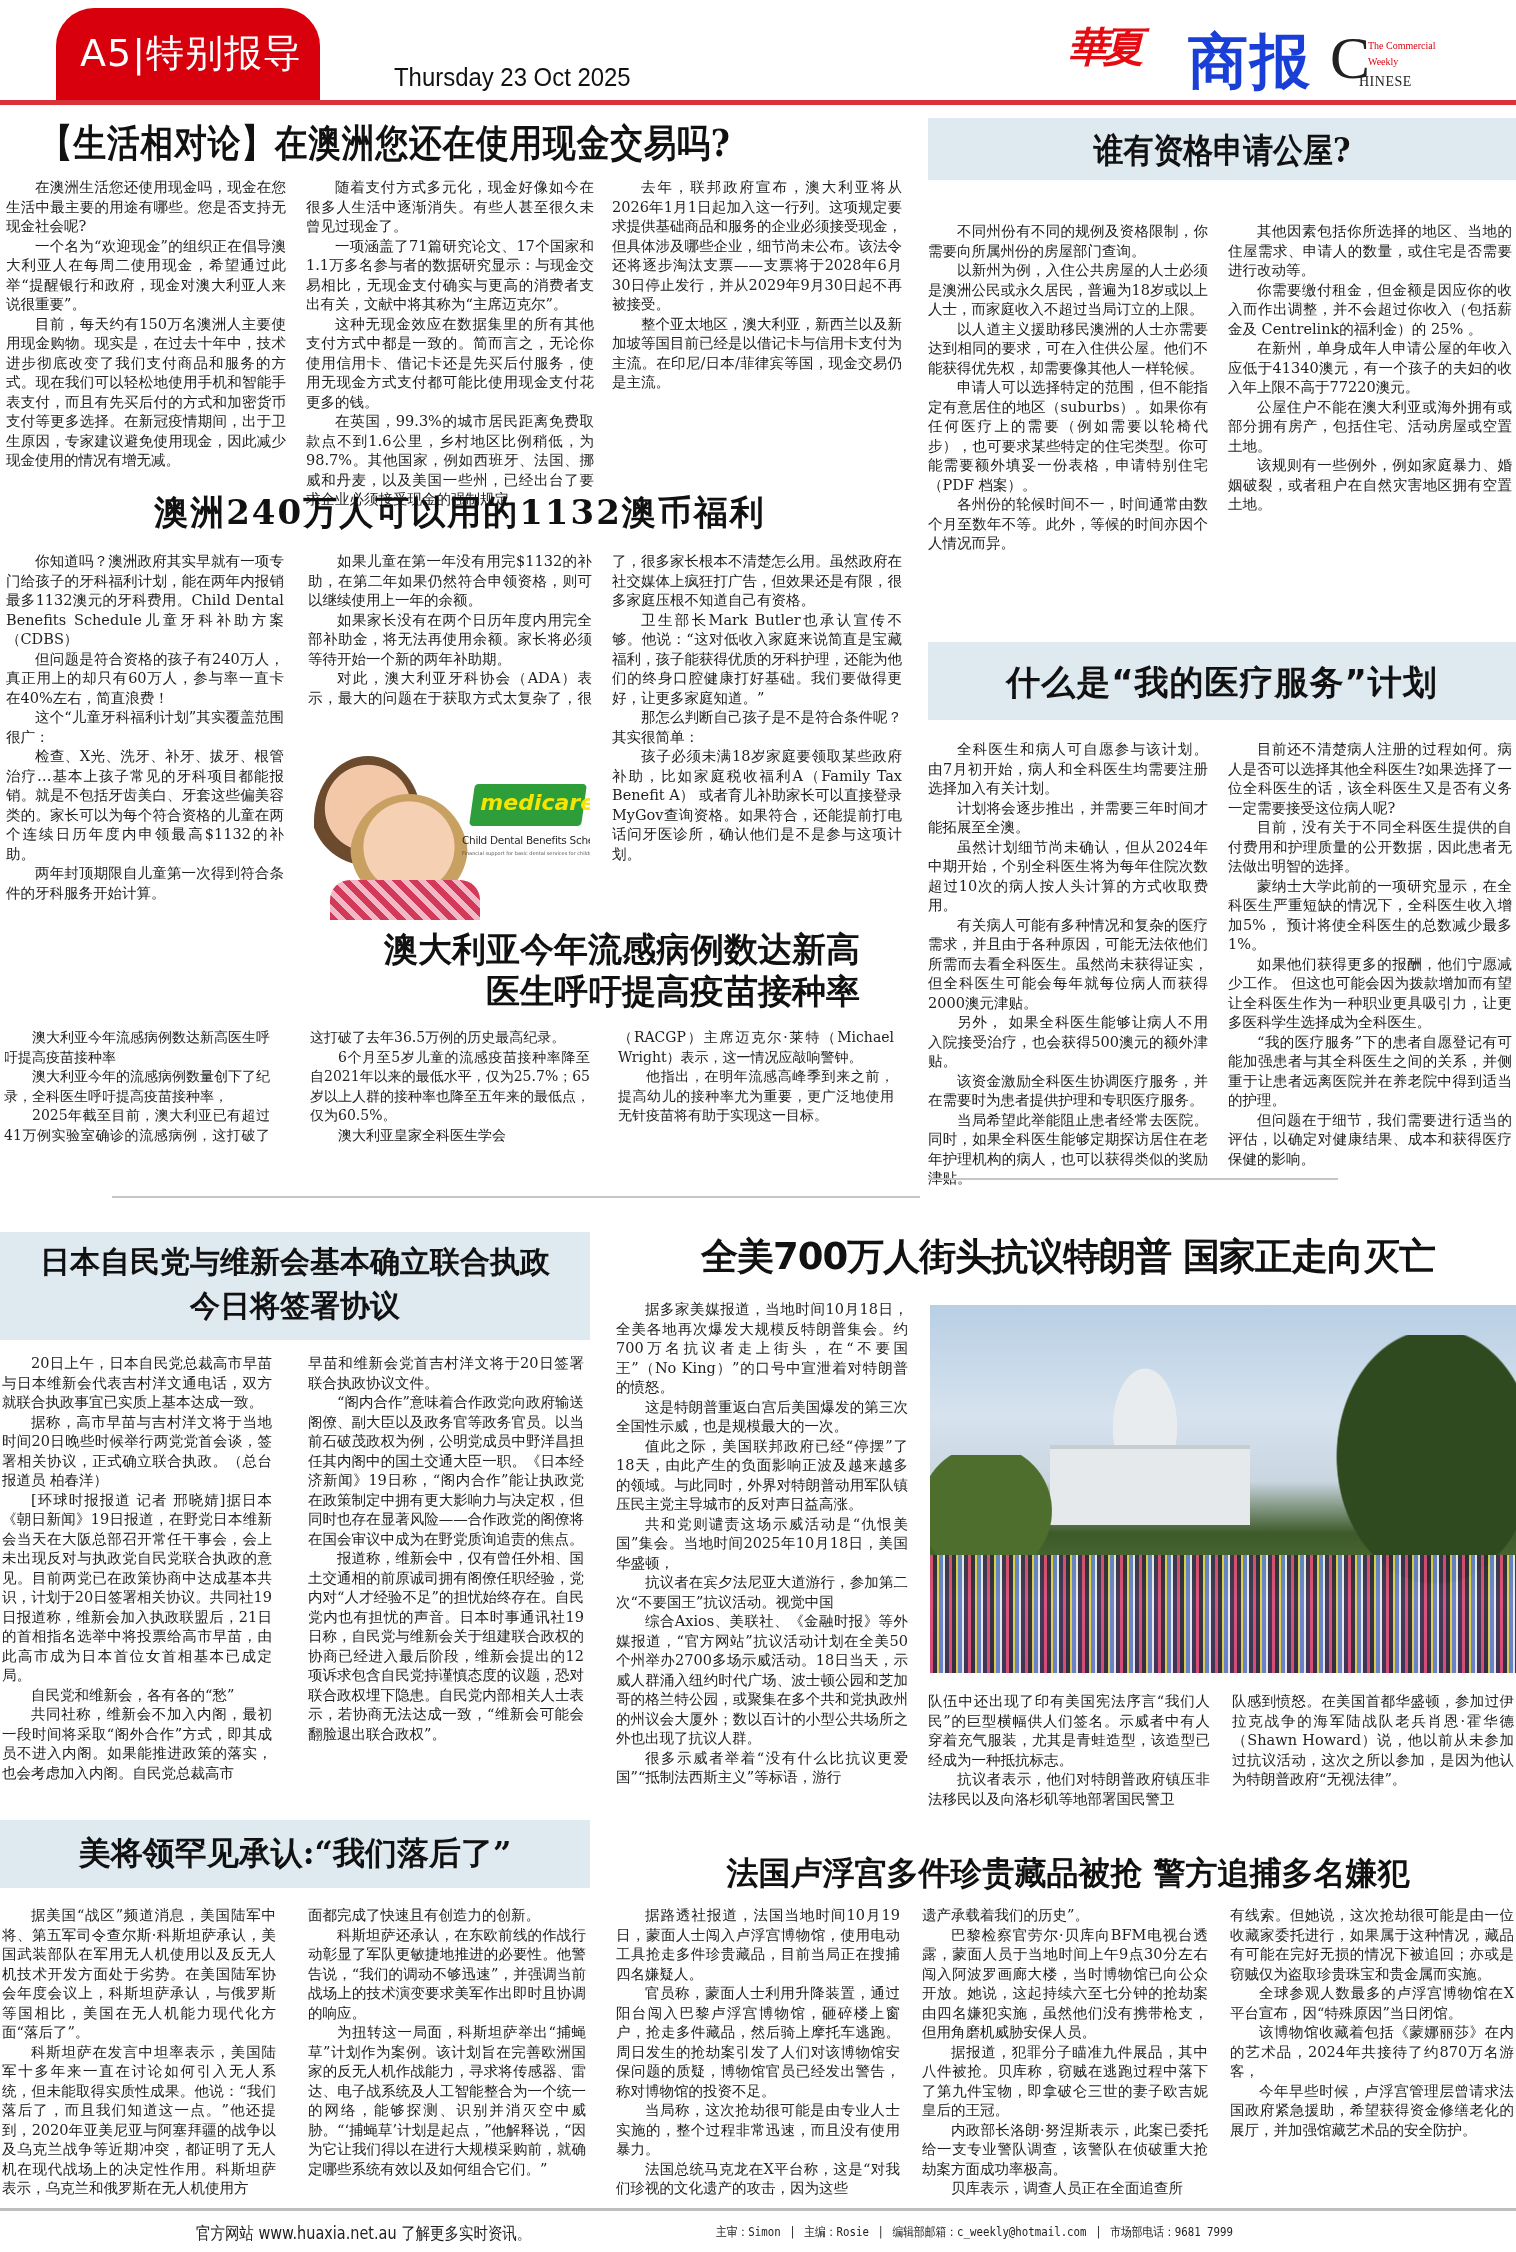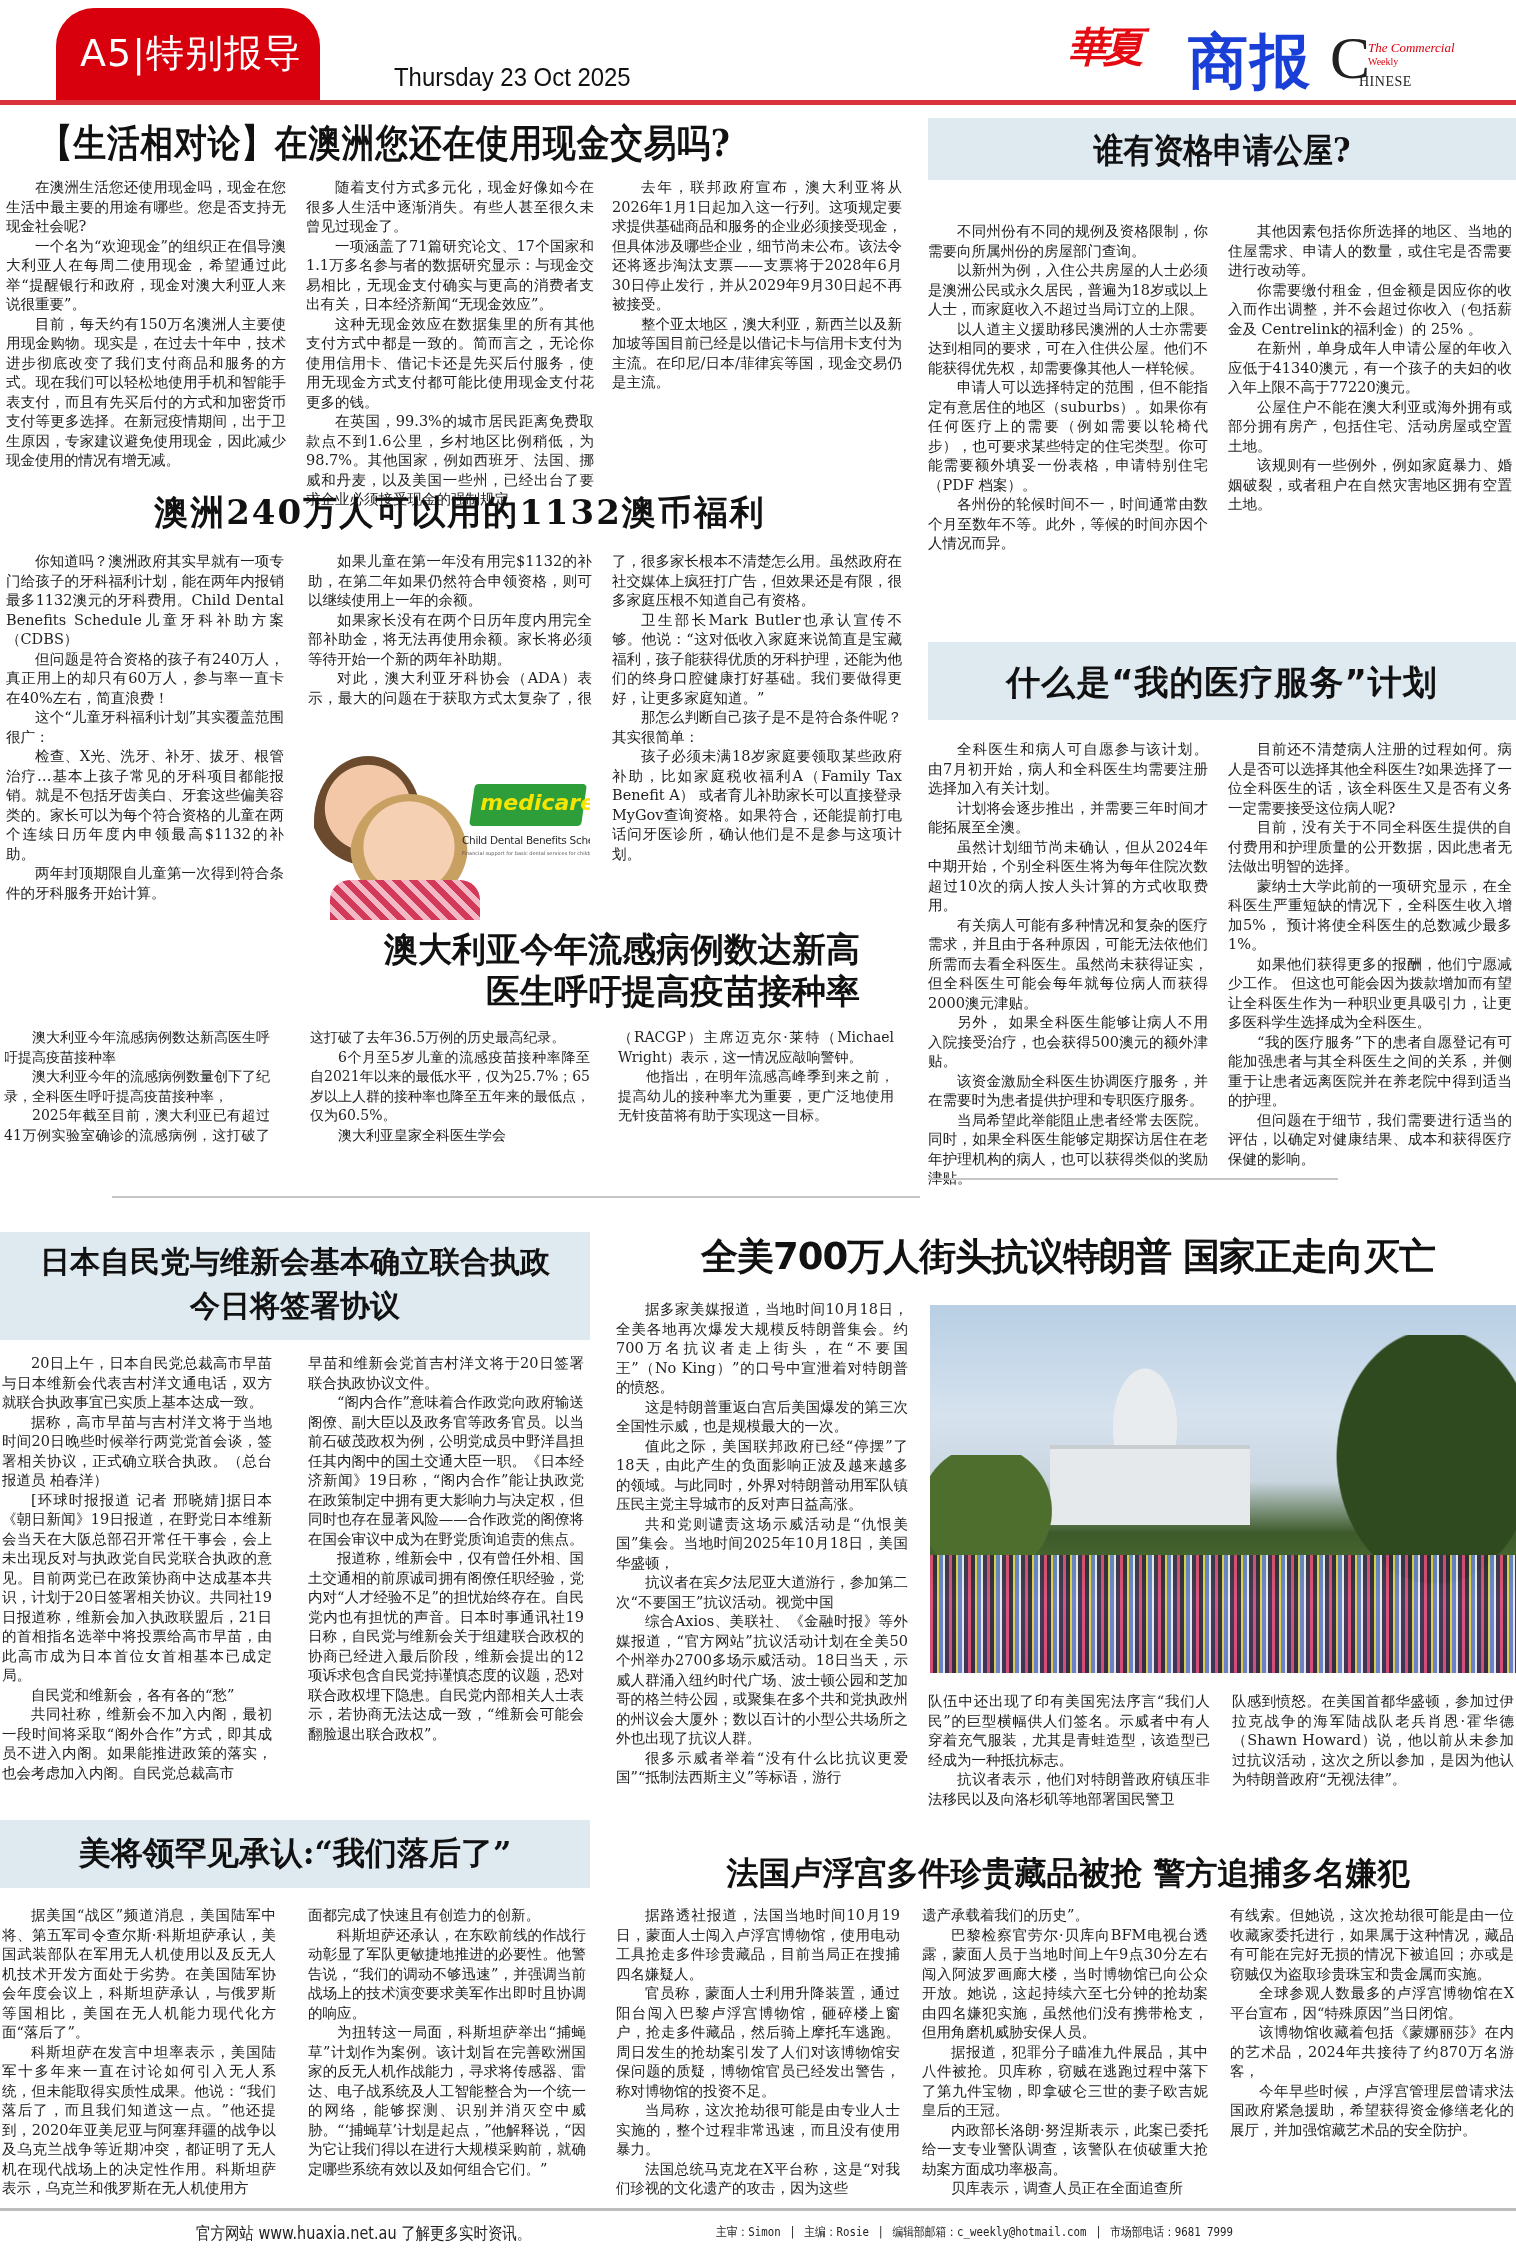--- a/index.html
+++ b/index.html
@@ -8,21 +8,21 @@
 
   
   .tab { position: absolute; left: 56px; top: 8px; width: 264px; height: 94px; background: #d9000d; border-radius: 38px 38px 0 0; }
   .tab-text { position: absolute; left: 24px; top: 20px; color: #ffffff; font-family: "DejaVu Sans", sans-serif; font-size: 38px; letter-spacing: 1px; white-space: nowrap; }
   .date { position: absolute; left: 394px; top: 62px; font-family: "Liberation Sans", sans-serif; font-size: 26px; color: #111; transform: scaleX(0.92); transform-origin: left; }
   .rule-red { position: absolute; left: 0; top: 100px; width: 1516px; height: 5px; background: #d9323b; }
   .logo { position: absolute; left: 1068px; top: 20px; width: 440px; height: 84px; }
   .logo-red { position: absolute; left: 0; top: 0; font-family: "DejaVu Serif", serif; font-size: 41px; font-weight: bold; font-style: italic; color: #e40b12; letter-spacing: -6px; }
   .logo-blue { position: absolute; left: 120px; top: 2px; font-family: "DejaVu Sans", sans-serif; font-size: 60px; font-weight: bold; color: #1a3fd6; letter-spacing: 2px; }
   .logo-c { position: absolute; left: 262px; top: 4px; font-family: "Liberation Serif", serif; font-size: 60px; color: #222; font-weight: 200; }
-  .logo-en1 { position: absolute; left: 300px; top: 20px; font-family: "Liberation Serif", serif; font-size: 13px; color: #d9000d; white-space: nowrap; font-style: italic; }
+  .logo-en1 { position: absolute; left: 300px; top: 20px; font-family: "Liberation Serif", serif; font-size: 10px; color: #d9000d; white-space: nowrap; }
   .logo-en2 { position: absolute; left: 300px; top: 36px; font-family: "Liberation Serif", serif; font-size: 10px; color: #d9000d; }
   .logo-en3 { position: absolute; left: 291px; top: 54px; font-family: "Liberation Serif", serif; font-size: 14px; color: #222; letter-spacing: 0.5px; }
 
   
   .hl { position: absolute; font-family: "DejaVu Serif", serif; font-weight: bold; color: #111; white-space: nowrap; text-align: center; }
   .hl-sans { font-family: "DejaVu Sans", sans-serif; }
   .box { position: absolute; background: #dfe9f0; }
 
   
   .col { position: absolute; font-size: 14.5px; line-height: 19.5px; text-align: justify; color: #222; }
@@ -74,21 +74,21 @@
 </div>
 
 <div class="hl" style="left:40px; top:118px; font-size:38px; letter-spacing:1px; transform:scaleX(0.86); transform-origin:left;">【生活相对论】在澳洲您还在使用现金交易吗?</div>
 <div class="col" style="left:6px; top:178px; width:280px;">
   <p>在澳洲生活您还使用现金吗，现金在您生活中最主要的用途有哪些。您是否支持无现金社会呢?</p>
   <p>一个名为“欢迎现金”的组织正在倡导澳大利亚人在每周二使用现金，希望通过此举“提醒银行和政府，现金对澳大利亚人来说很重要”。</p>
   <p>目前，每天约有150万名澳洲人主要使用现金购物。现实是，在过去十年中，技术进步彻底改变了我们支付商品和服务的方式。现在我们可以轻松地使用手机和智能手表支付，而且有先买后付的方式和加密货币支付等更多选择。在新冠疫情期间，出于卫生原因，专家建议避免使用现金，因此减少现金使用的情况有增无减。</p>
 </div>
 <div class="col" style="left:306px; top:178px; width:288px;">
   <p>随着支付方式多元化，现金好像如今在很多人生活中逐渐消失。有些人甚至很久未曾见过现金了。</p>
-  <p>一项涵盖了71篇研究论文、17个国家和1.1万多名参与者的数据研究显示：与现金交易相比，无现金支付确实与更高的消费者支出有关，日本经济新闻“无现金效应”。</p>
+  <p>一项涵盖了71篇研究论文、17个国家和1.1万多名参与者的数据研究显示：与现金交易相比，无现金支付确实与更高的消费者支出有关，文献中将其称为“主席迈克尔”。</p>
   <p>这种无现金效应在数据集里的所有其他支付方式中都是一致的。简而言之，无论你使用信用卡、借记卡还是先买后付服务，使用无现金方式支付都可能比使用现金支付花更多的钱。</p>
   <p>在英国，99.3%的城市居民距离免费取款点不到1.6公里，乡村地区比例稍低，为98.7%。其他国家，例如西班牙、法国、挪威和丹麦，以及美国一些州，已经出台了要求企业必须接受现金的强制规定。</p>
 </div>
 <div class="col" style="left:612px; top:178px; width:290px;">
   <p>去年，联邦政府宣布，澳大利亚将从2026年1月1日起加入这一行列。这项规定要求提供基础商品和服务的企业必须接受现金，但具体涉及哪些企业，细节尚未公布。该法令还将逐步淘汰支票——支票将于2028年6月30日停止发行，并从2029年9月30日起不再被接受。</p>
   <p>整个亚太地区，澳大利亚，新西兰以及新加坡等国目前已经是以借记卡与信用卡支付为主流。在印尼/日本/菲律宾等国，现金交易仍是主流。</p>
 </div>
 
 <div class="box" style="left:928px; top:118px; width:588px; height:62px;"></div>
 <div class="hl" style="left:928px; top:128px; width:588px; font-size:34px; transform:scaleX(0.88);">谁有资格申请公屋?</div>

